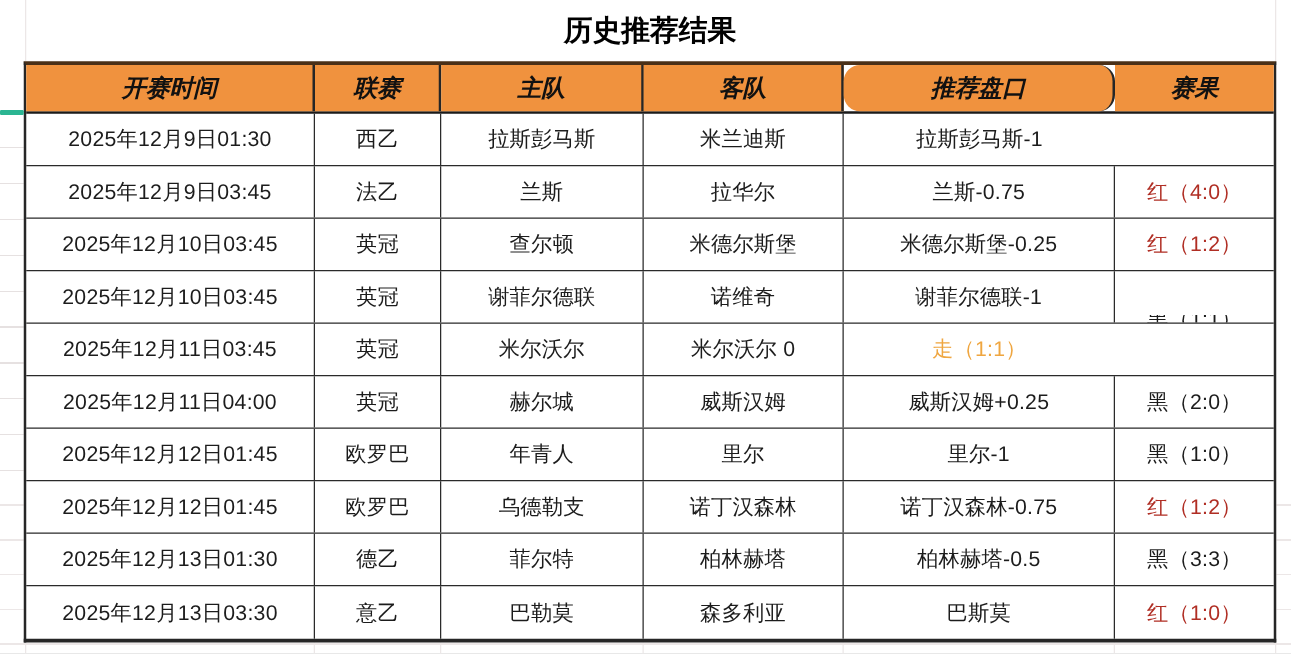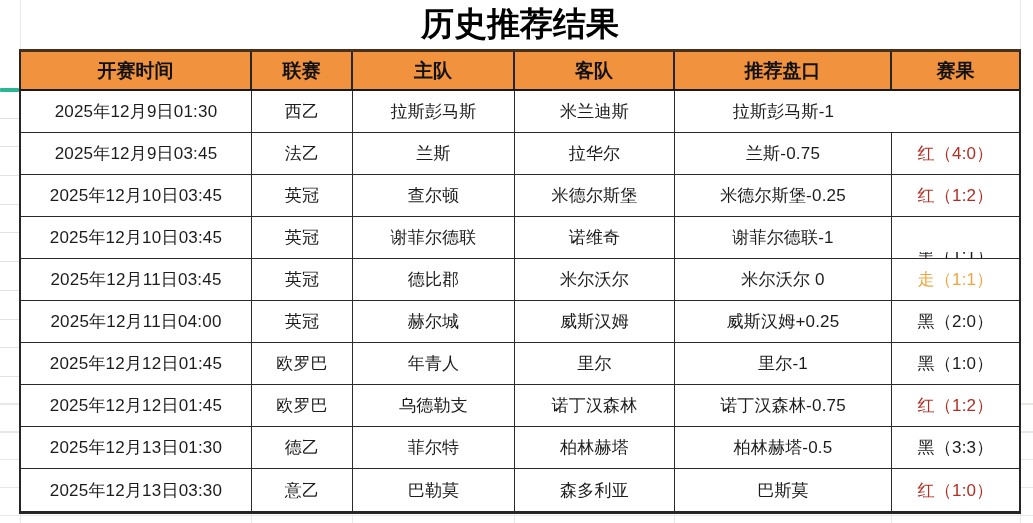--- a/index.html
+++ b/index.html
@@ -16,39 +16,40 @@
     background:repeating-linear-gradient(to bottom,#ffffff 0 27.7px,#e6e1e1 27.7px 28.7px);
   }
   .empty-grid{
     position:absolute; left:0; top:377px; width:1033px; height:146px;
     background:repeating-linear-gradient(to bottom,#ffffff 0 26.5px,#ece7e7 26.5px 27.8px);
   }
   
   .sheet-title{
     position:absolute; left:20px; top:0; width:1000px; height:49px;
     display:flex; align-items:center; justify-content:center;
-    font-size:33px; font-weight:700; color:#000;
+    font-size:23px; font-weight:700; color:#000;
   }
   
   .rec-table{
     position:absolute; left:19px; top:49px; width:1002px;
     border-top:3px solid #4a3018;
     border-left:2px solid #262626;
     border-right:2px solid #262626;
     border-bottom:3px solid #262626;
     background:#fff;
   }
   .trow{
     display:grid;
     grid-template-columns:231px 101px 162px 160px 217px 1fr;
   }
   .thead{ height:39px; border-bottom:2px solid #1a1a1a; }
   .thead .cell{
     background:#f0923e; font-weight:700; font-size:19px; color:#111;
     border-right:2px solid #262626;
+    font-style:italic;
   }
   .tbody .trow{ height:42px; border-bottom:1.4px solid #2a2a2a; }
   .tbody .trow:last-child{ border-bottom:none; }
   .tbody .cell{
     font-size:17px; color:#1c1c1c; border-right:1.4px solid #2a2a2a;
     font-weight:400; letter-spacing:0.2px;
   }
   .cell{
     display:flex; align-items:center; justify-content:center;
     overflow:hidden; white-space:nowrap;
@@ -78,21 +79,21 @@
   <div class="vline" style="left:1020px; top:377px; height:146px;"></div>
 
   <div class="sheet-title">历史推荐结果</div>
 
   <div class="rec-table">
     <div class="trow thead">
       <div class="cell" style="background: rgb(240, 146, 62);">开赛时间</div>
       <div class="cell" style="background: rgb(240, 146, 62);">联赛</div>
       <div class="cell" style="background: rgb(240, 146, 62);">主队</div>
       <div class="cell" style="background: rgb(240, 146, 62);">客队</div>
-      <div class="cell" style="background: rgb(240, 146, 62);">推荐盘口</div>
+      <div class="cell" style="background: rgb(240, 146, 62); border-radius: 13px;">推荐盘口</div>
       <div class="cell" style="background: rgb(240, 146, 62);">赛果</div>
     </div>
     <div class="tbody">
     <div class="trow">
       <div class="cell">2025年12月9日01:30</div>
       <div class="cell">西乙</div>
       <div class="cell">拉斯彭马斯</div>
       <div class="cell">米兰迪斯</div>
       <div class="cell">拉斯彭马斯-1</div>
     </div>
@@ -120,21 +121,20 @@
       <div class="cell">英冠</div>
       <div class="cell">谢菲尔德联</div>
       <div class="cell">诺维奇</div>
       <div class="cell">谢菲尔德联-1</div>
       <div class="cell" style="color: rgb(28, 28, 28); margin-top: 35px;">黑（1:1）</div>
     </div>
 
     <div class="trow">
       <div class="cell">2025年12月11日03:45</div>
       <div class="cell">英冠</div>
-      <div class="cell">德比郡</div>
       <div class="cell">米尔沃尔</div>
       <div class="cell">米尔沃尔 0</div>
       <div class="cell" style="color: rgb(239, 166, 64);">走（1:1）</div>
     </div>
 
     <div class="trow">
       <div class="cell">2025年12月11日04:00</div>
       <div class="cell">英冠</div>
       <div class="cell">赫尔城</div>
       <div class="cell">威斯汉姆</div>

